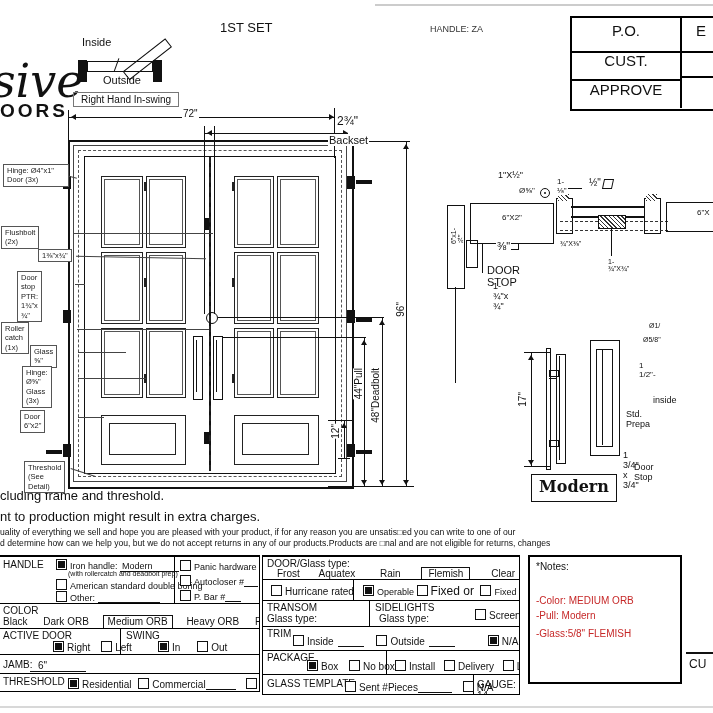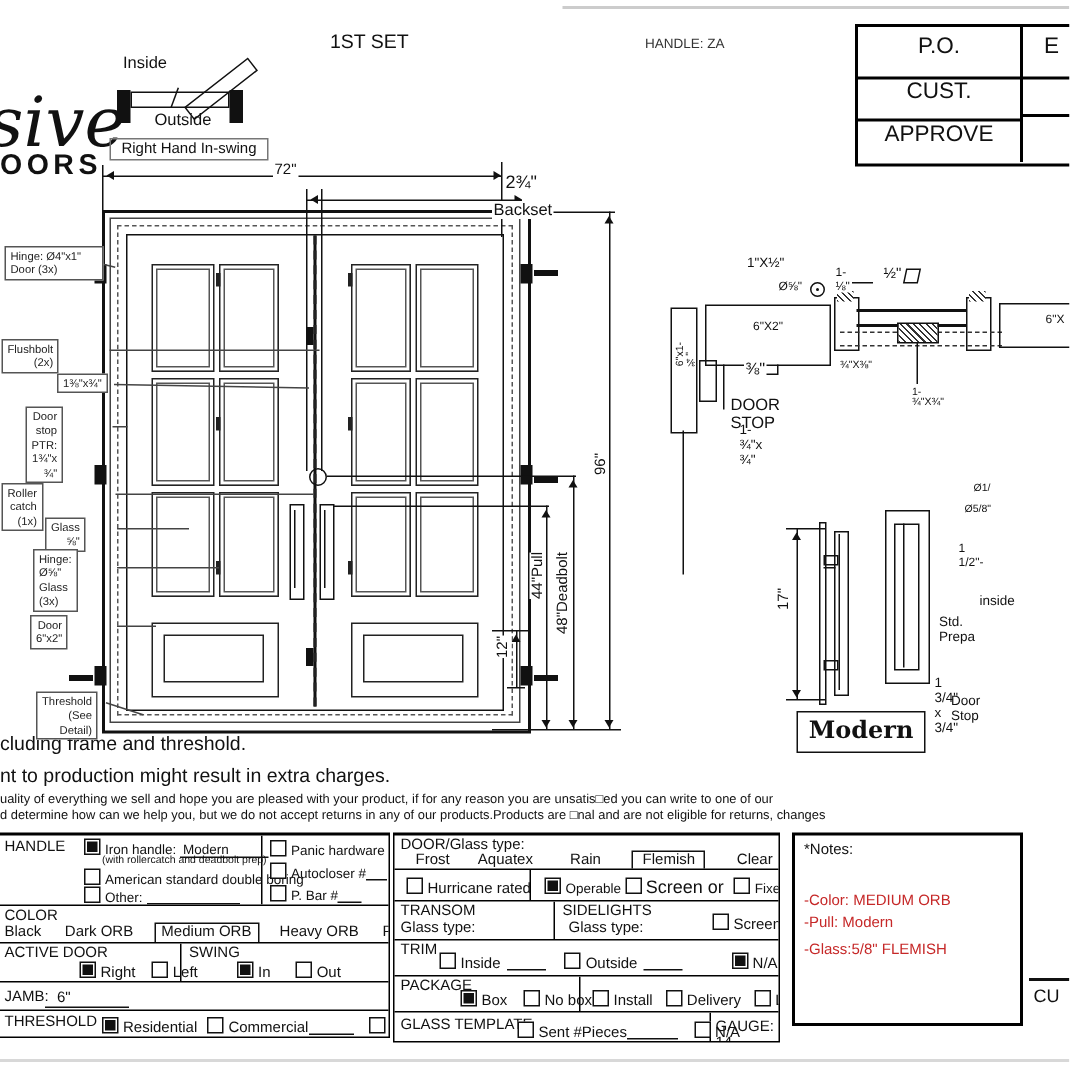--- a/index.html
+++ b/index.html
@@ -3,21 +3,21 @@
 <meta charset="utf-8">
 <style>
   html,body{margin:0;padding:0;background:#fff}
   #page{position:relative;width:713px;height:713px;background:#fff;overflow:hidden;
         font-family:"Liberation Sans",sans-serif;color:#111}
   .abs{position:absolute}
   .hl{position:absolute;background:#111;height:1px}
   .vl{position:absolute;background:#111;width:1px}
   .thin{background:#444}
   .boxlab{position:absolute;border:1px solid #555;background:#fff;font-size:7.5px;line-height:1.25;
-          padding:1px 3px;text-align:right;white-space:pre-line;color:#222;z-index:5}
+          padding:1px 3px;text-align:left;white-space:pre-line;color:#222;z-index:5}
   .dimtxt{position:absolute;font-size:10px;background:#fff;padding:0 1px;z-index:4}
   .vtext{position:absolute;writing-mode:vertical-rl;transform:rotate(180deg);font-size:10px;background:#fff;z-index:4}
   .cb{display:inline-block;width:9px;height:9px;border:1.5px solid #111;background:#fff;
       vertical-align:-1px;margin-right:3px;position:relative}
   .cb.on::after{content:"";position:absolute;left:1px;top:1px;width:7px;height:7px;background:#111}
   .opt{white-space:nowrap}
   .blank{display:inline-block;border-bottom:1px solid #111;height:8px;vertical-align:-2px}
   .row{position:relative;border-top:1.5px solid #000;overflow:hidden}
   .ft{font-size:10px}
   .fs{font-size:7px}
@@ -343,21 +343,21 @@
         
       </div>
     </div>
     <div class="row" style="height:20px">
       <div class="vl" style="left:90px;top:0;height:20px;background:#000"></div>
       <div class="abs ft" style="left:8px;top:5px">
         <span class="opt"><span class="cb"></span><span>Hurricane rated</span></span>
       </div>
       <div class="abs" style="left:100px;top:4px;font-size:9px;white-space:nowrap">
         <span class="opt"><span class="cb on"></span><span>Operable</span></span>
-        <span class="opt" style="font-size:12px"><span class="cb"></span><span>Screen or</span></span>
+        <span class="opt" style="font-size:12px"><span class="cb"></span><span>Fixed or</span></span>
         <span class="opt" style="margin-left:4px"><span class="cb"></span><span>Fixed</span></span>
       </div>
     </div>
     <div class="row" style="height:25px">
       <div class="vl" style="left:106px;top:0;height:25px;background:#000"></div>
       <span class="abs ft" style="left:4px;top:1px">TRANSOM</span>
       <span class="abs ft" style="left:4px;top:12px">Glass type:</span>
       <span class="abs blank" style="left:52px;top:20px;width:44px"></span>
       <span class="abs ft" style="left:112px;top:1px">SIDELIGHTS</span>
       <span class="abs ft" style="left:116px;top:12px">Glass type:</span>

